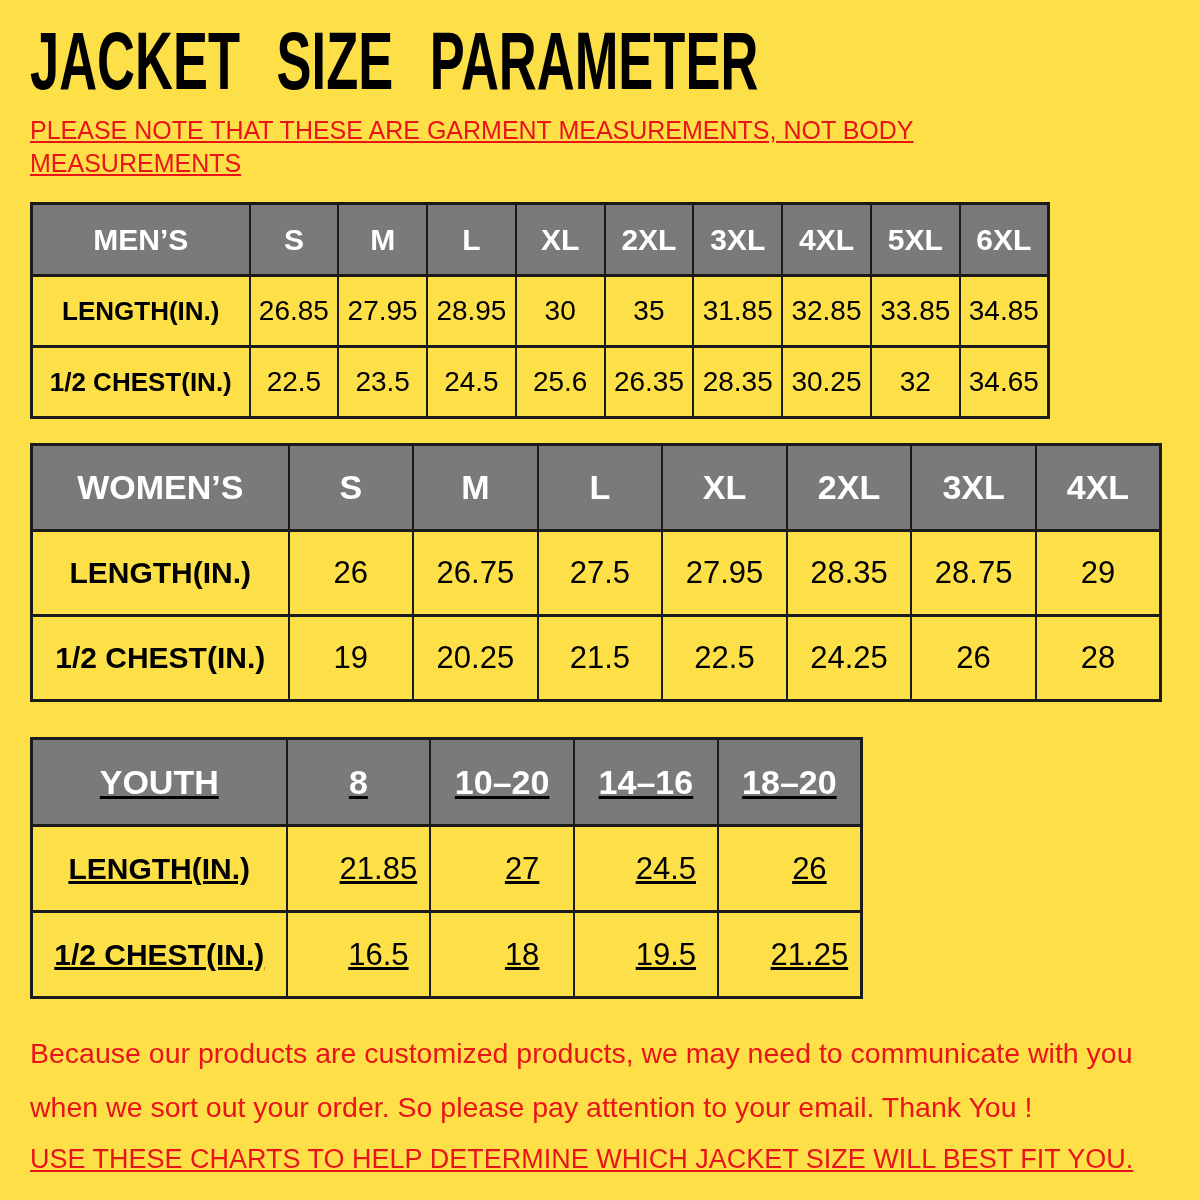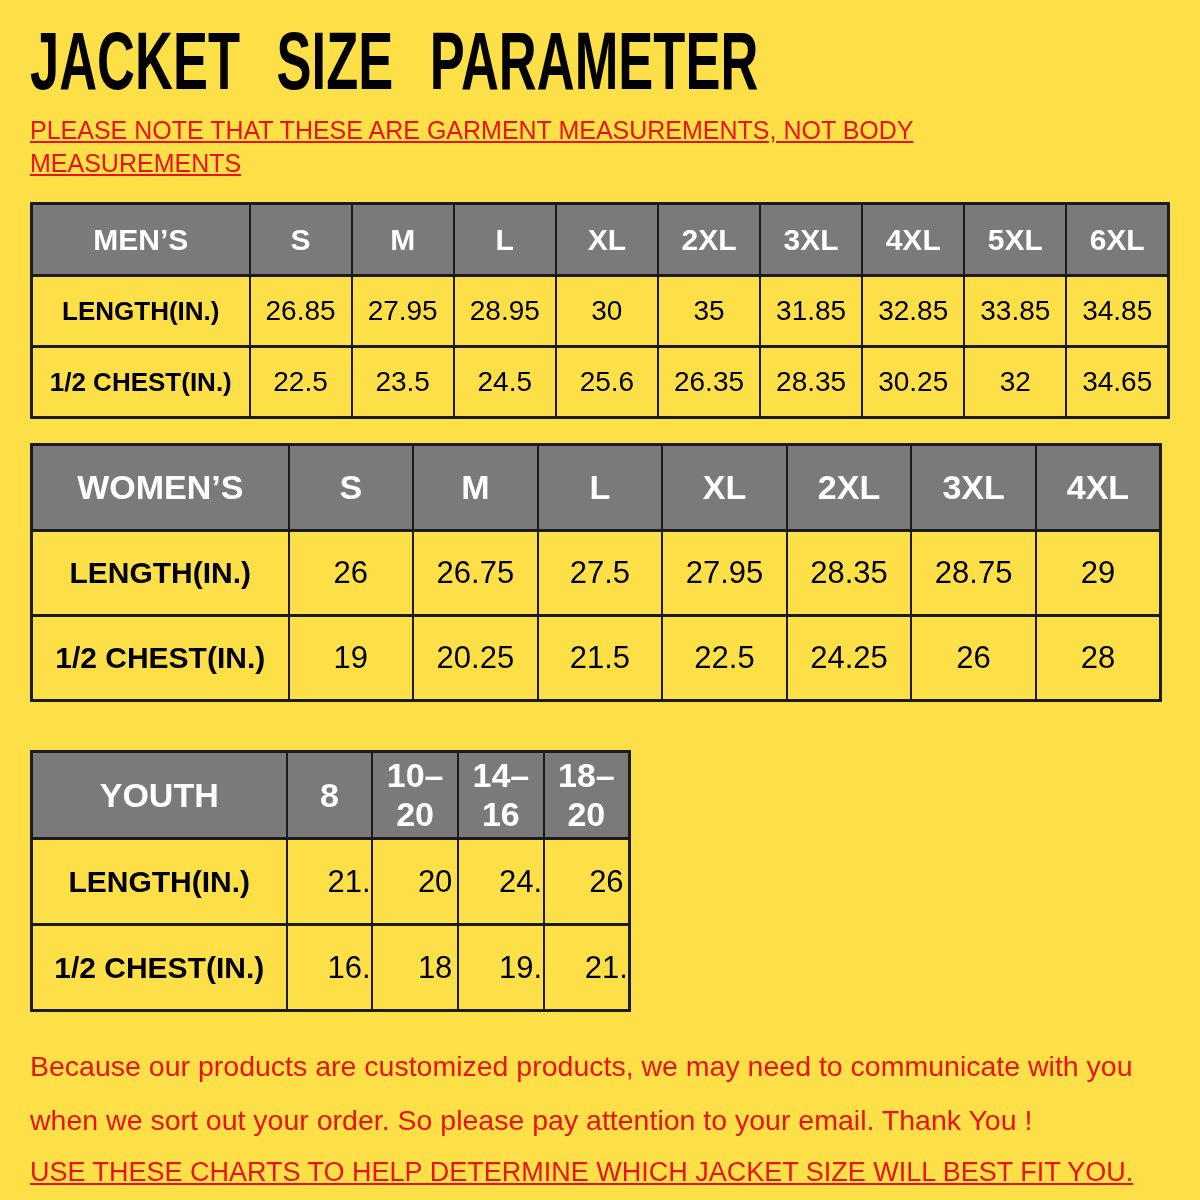--- a/index.html
+++ b/index.html
@@ -52,37 +52,37 @@
     padding: 0;
     overflow: hidden;
   }
   table.size-table tr.hdr-row th {
     background: #7a7a7a;
     color: #ffffff;
     font-weight: bold;
   }
   td.rowlbl { font-weight: bold; }
 
-  .t-mens { width: 1140px; margin-top: 22px; }
+  .t-mens { width: 1020px; margin-top: 22px; }
   .t-mens col.c-label { width: 218px; }
   .t-mens tr { height: 71px; }
   .t-mens tr.hdr-row { height: 72px; }
   .t-mens tr.hdr-row th { font-size: 30px; }
   .t-mens td.rowlbl { font-size: 26px; }
   .t-mens td.val { font-size: 28px; }
 
   .t-womens { width: 1132px; margin-top: 24px; }
   .t-womens col.c-label { width: 257px; }
   .t-womens tr { height: 85px; }
   .t-womens tr.hdr-row { height: 86px; }
   .t-womens tr.hdr-row th { font-size: 34px; }
   .t-womens td.rowlbl { font-size: 30px; }
   .t-womens td.val { font-size: 31px; }
 
-  .t-youth { width: 601px; margin-top: 48px; }
+  .t-youth { width: 833px; margin-top: 35px; text-decoration: underline; }
   .t-youth col.c-label { width: 255px; }
   .t-youth tr { height: 86px; }
   .t-youth tr.hdr-row { height: 87px; }
   .t-youth tr.hdr-row th { font-size: 34px; }
   .t-youth td.rowlbl { font-size: 30px; }
   .t-youth td.val { font-size: 31px; padding-left: 40px; }
 
   .footer {
     margin-top: 27px;
     color: #e8141a;
@@ -201,21 +201,21 @@
       <tr class="hdr-row">
         <th>YOUTH</th>
         <th>8</th>
         <th>10–20</th>
         <th>14–16</th>
         <th>18–20</th>
       </tr>
       <tr>
         <td class="rowlbl">LENGTH(IN.)</td>
         <td class="val">21.85</td>
-        <td class="val">20</td>
+        <td class="val">27</td>
         <td class="val">24.5</td>
         <td class="val">26</td>
       </tr>
       <tr>
         <td class="rowlbl">1/2 CHEST(IN.)</td>
         <td class="val">16.5</td>
         <td class="val">18</td>
         <td class="val">19.5</td>
         <td class="val">21.25</td>
       </tr>

